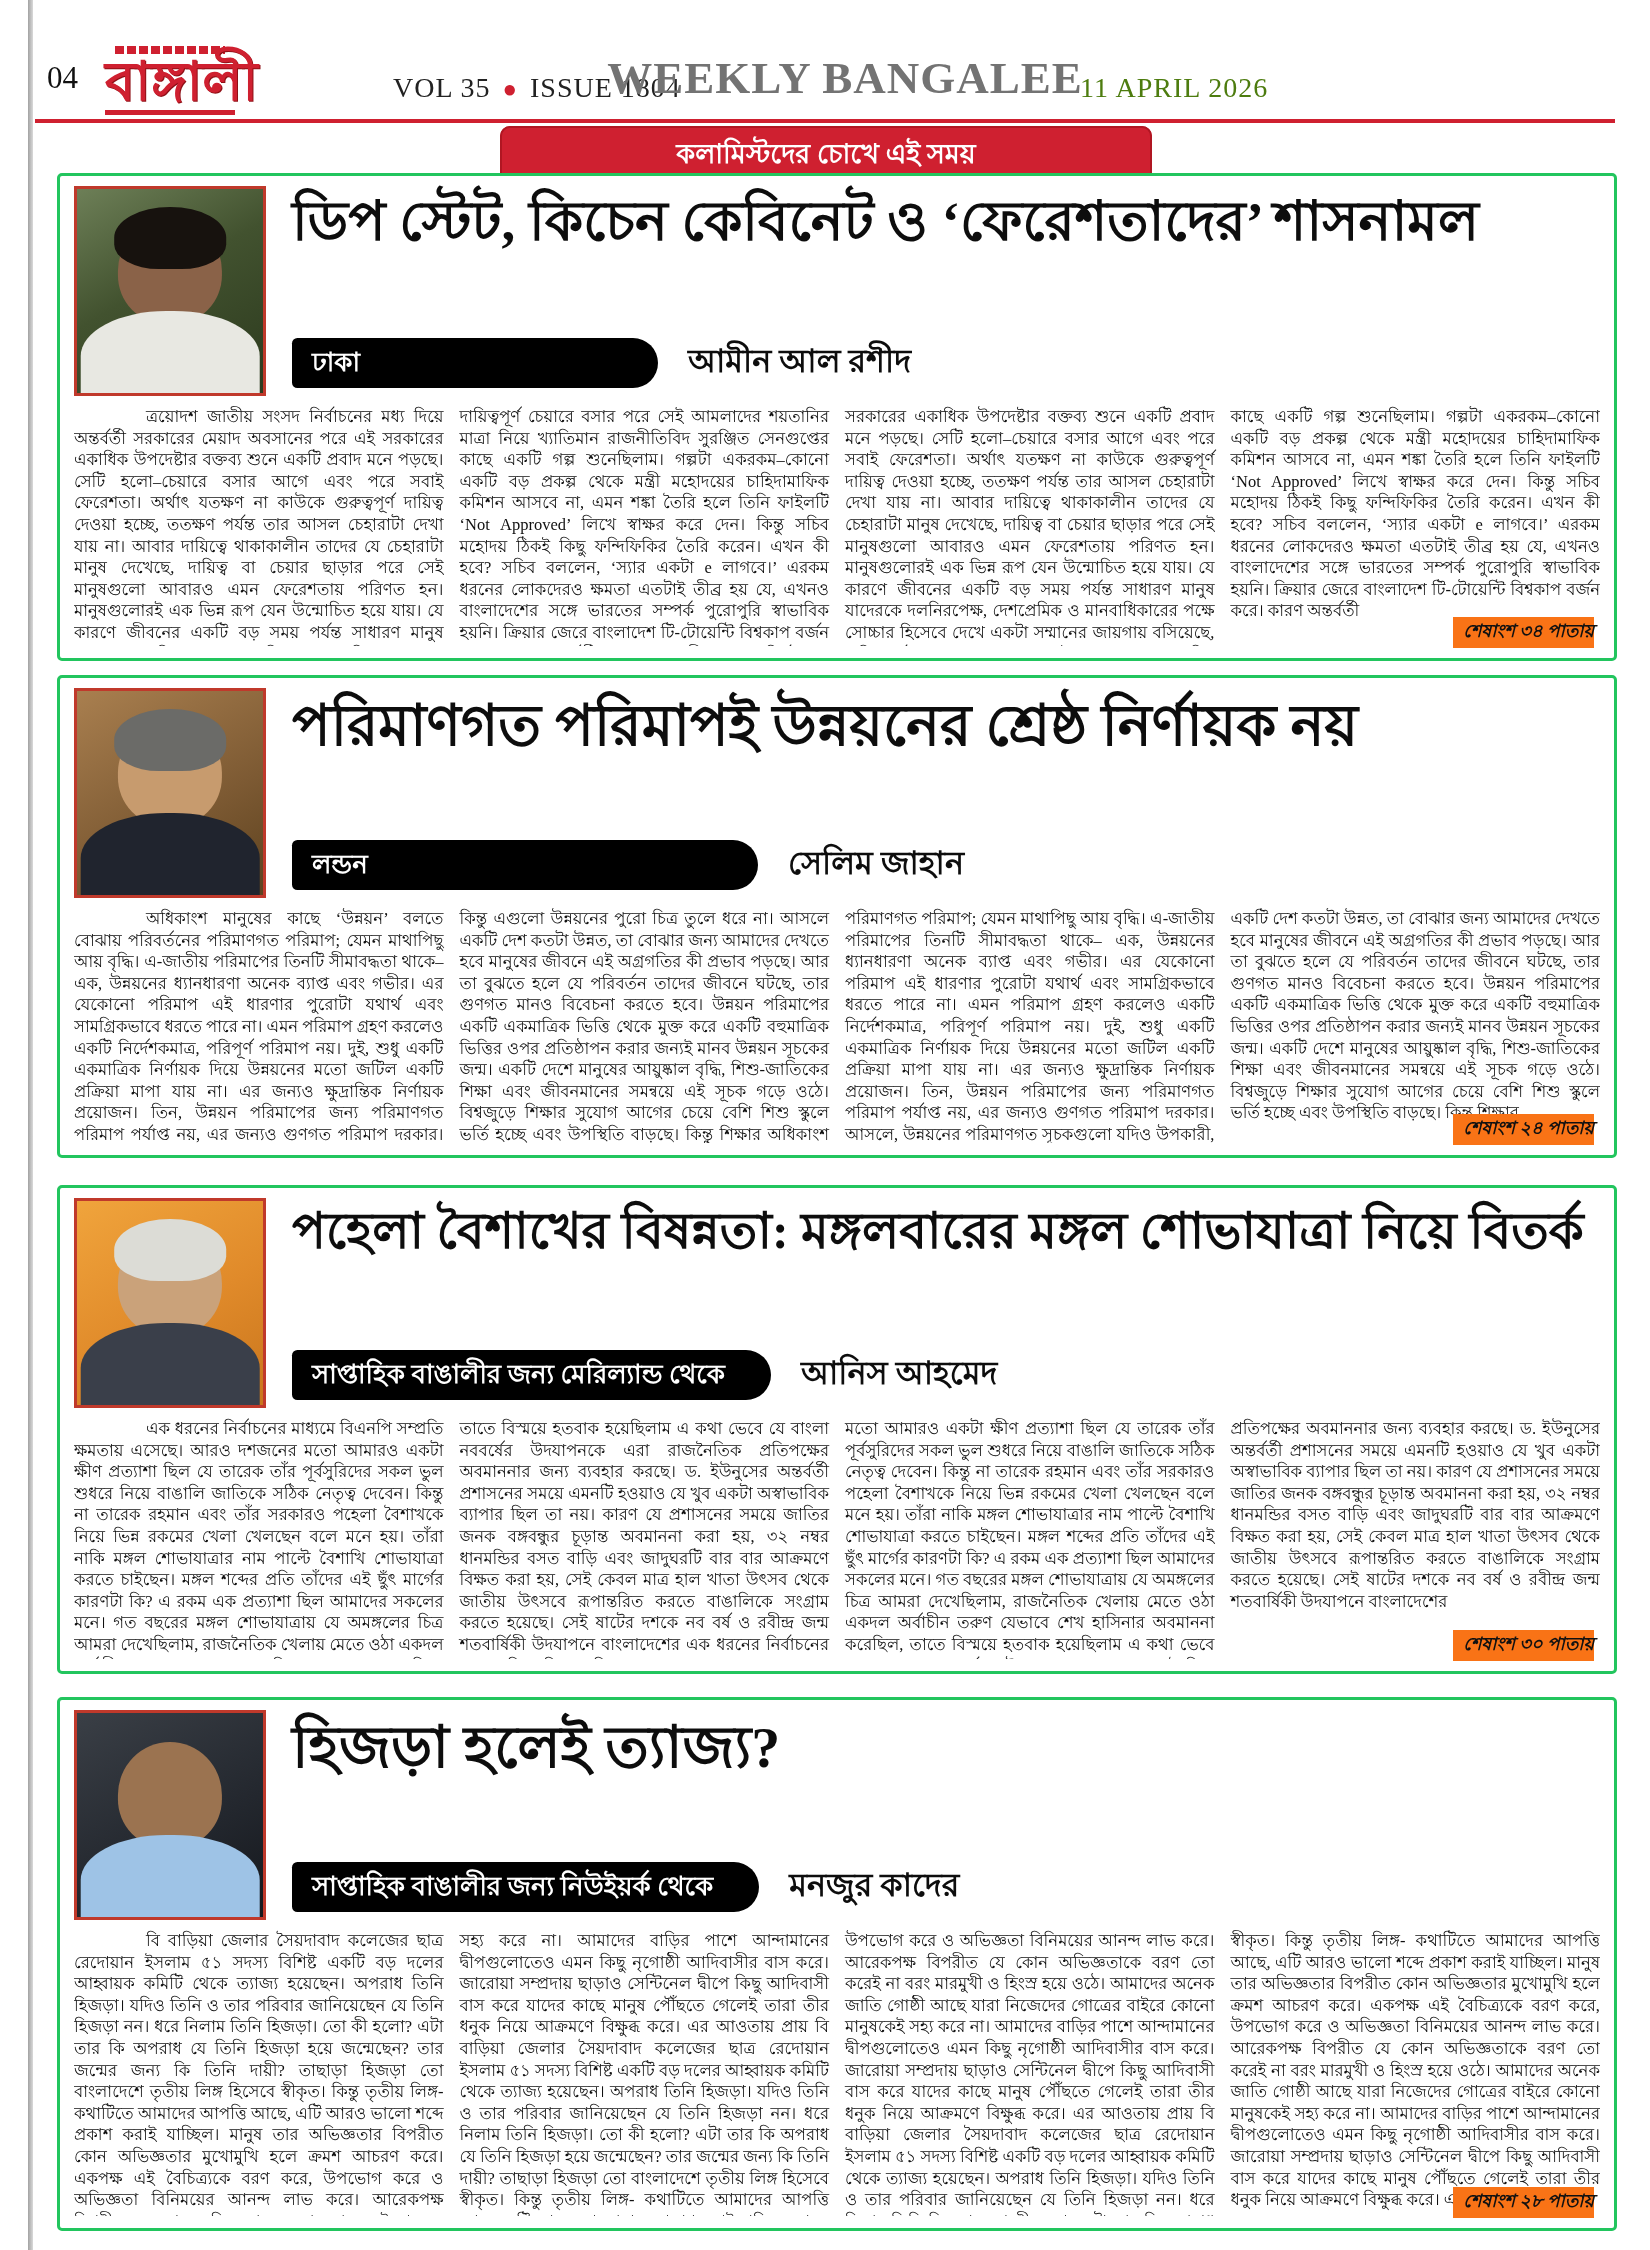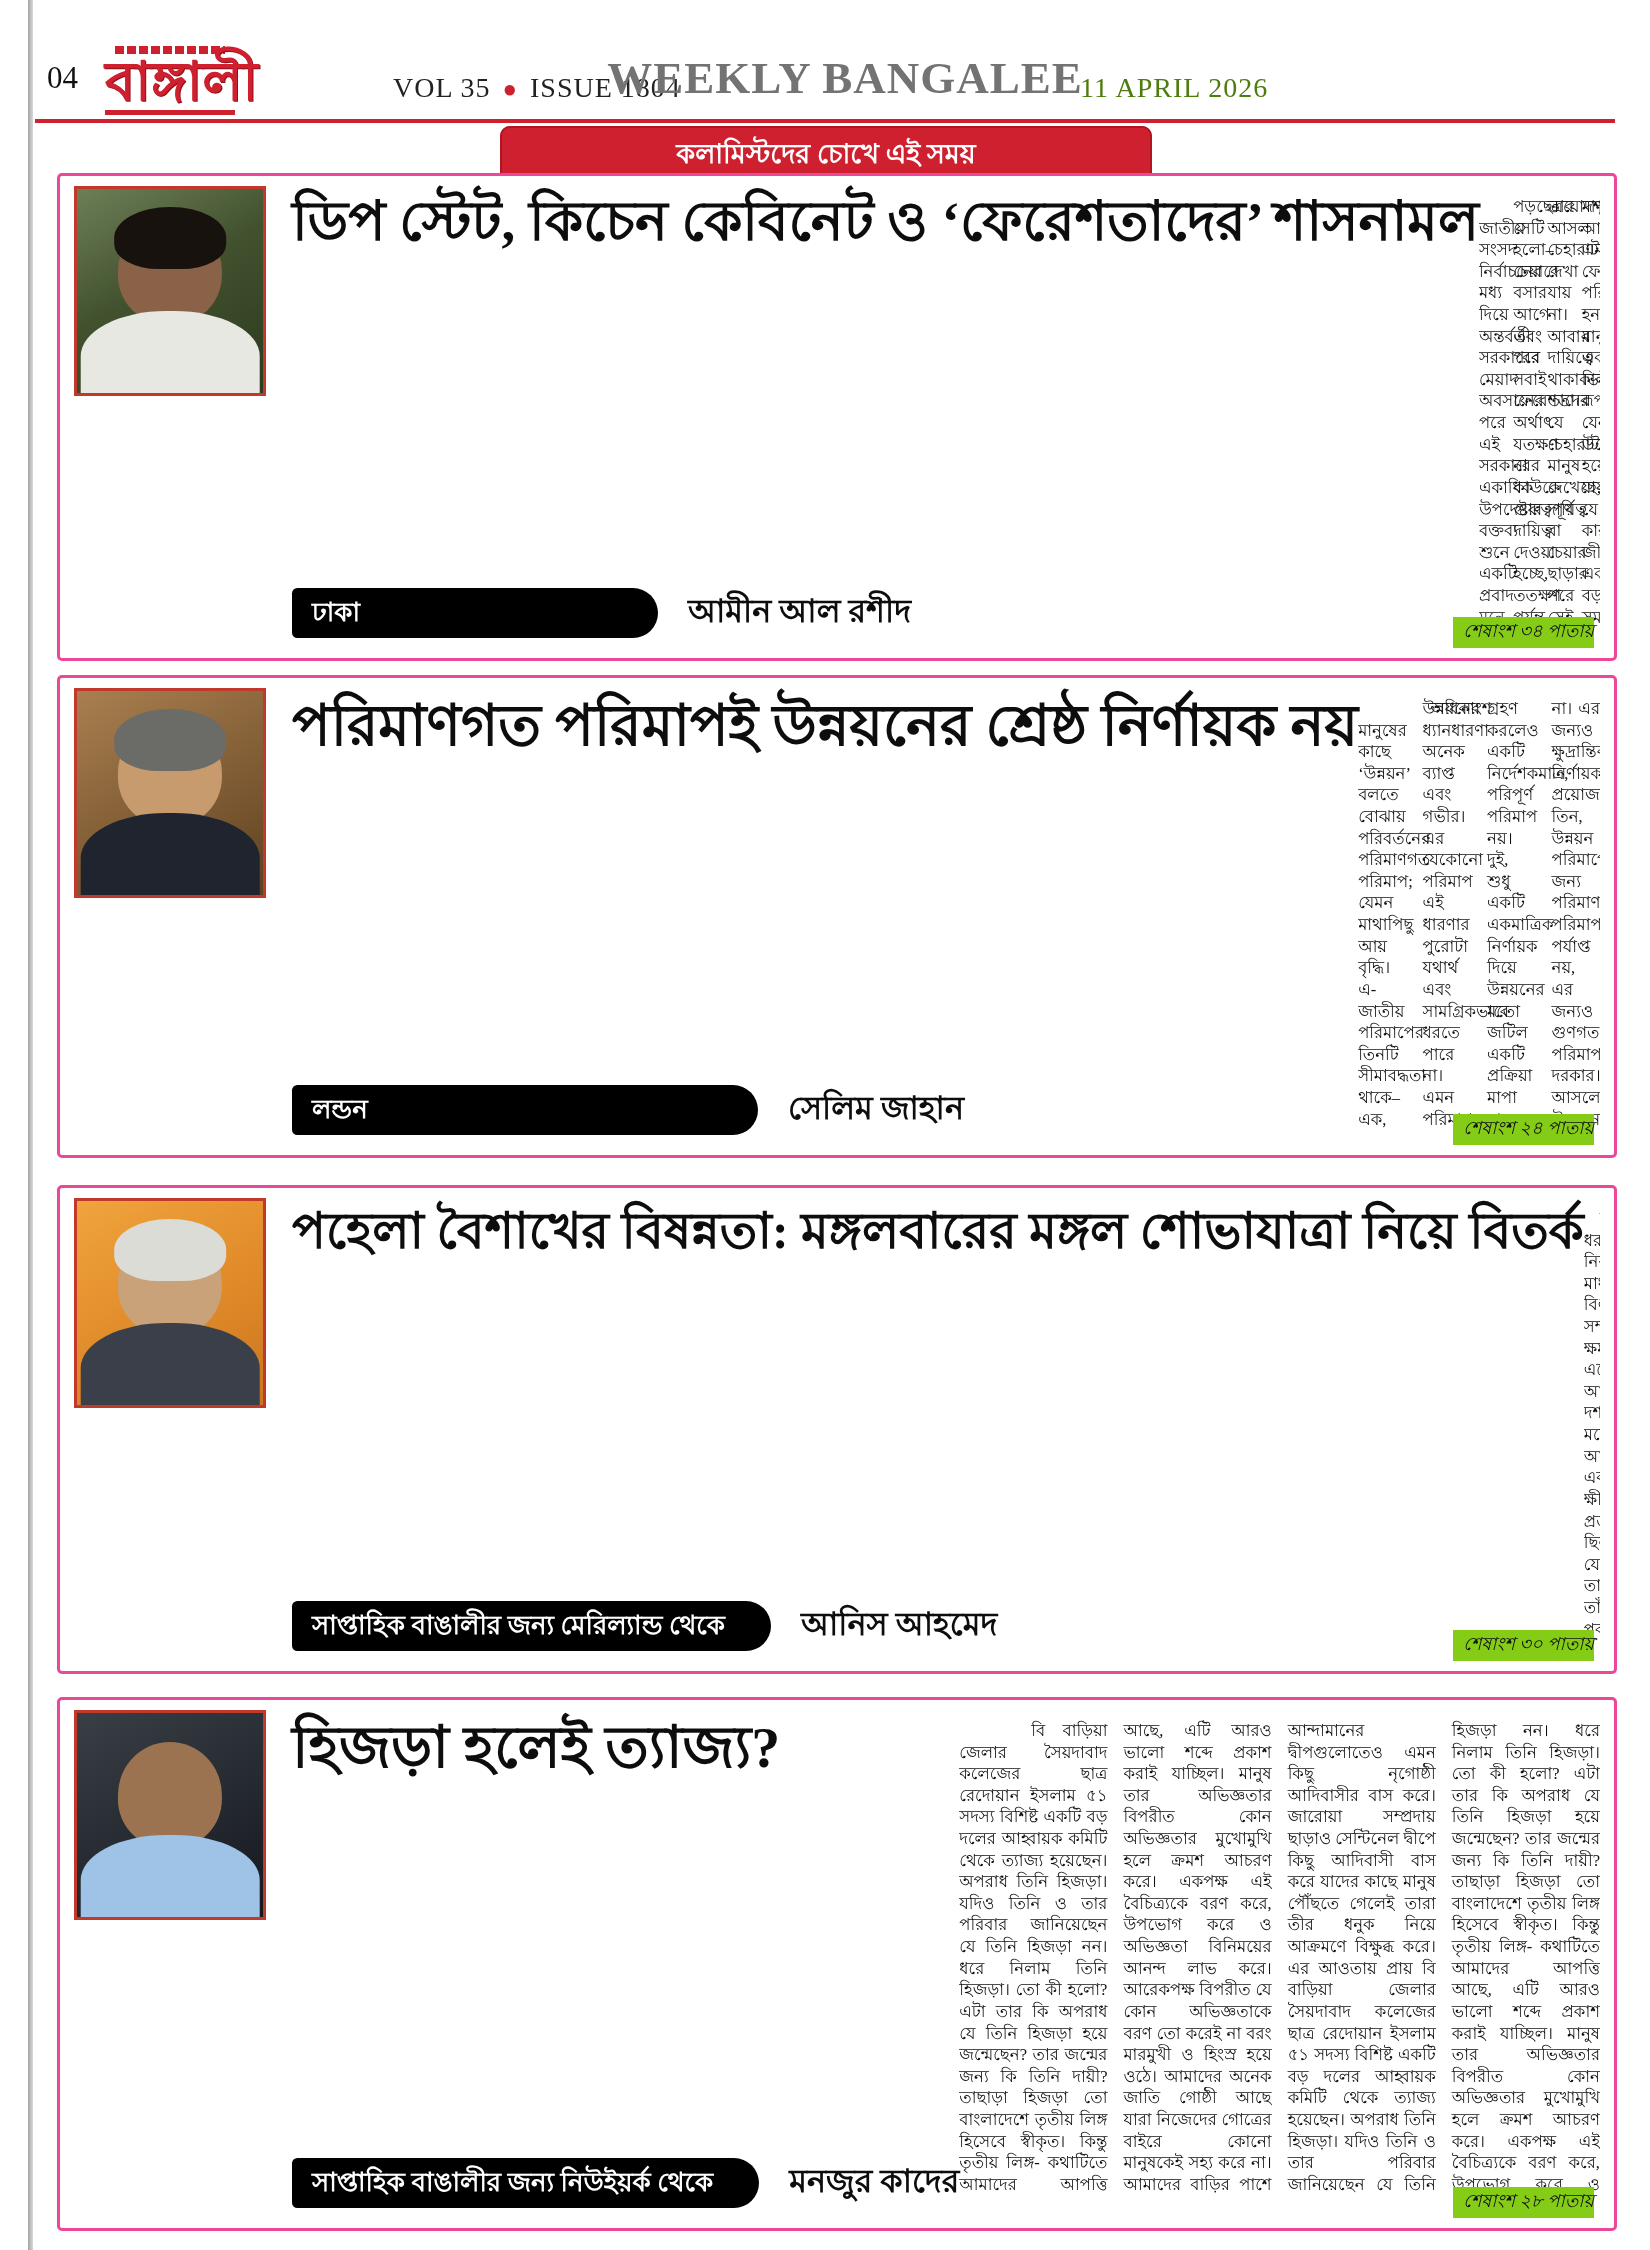--- a/index.html
+++ b/index.html
@@ -25,23 +25,23 @@
   .rule{position:absolute;top:119px;left:35px;width:1580px;height:4px;background:#cf2030;}
 
   
   .banner{position:absolute;top:126px;left:500px;width:652px;height:59px;background:#cf2030;
         border-radius:10px;display:flex;align-items:center;justify-content:center;
         box-shadow:0 0 0 2px #b01622 inset;}
   .banner span{color:#fff;font-size:27px;font-weight:bold;
         font-family:"Liberation Serif","DejaVu Sans",serif;}
 
   
-  .abox{position:absolute;left:57px;width:1560px;border:3px solid #ec4899;border-radius:5px;
+  .abox{position:absolute;left:57px;width:1560px;border:3px solid #22c55e;border-radius:5px;
         background:#fff;box-sizing:border-box;padding:10px 14px 12px 14px;
-        display:flex;flex-direction:row;}
+        display:flex;flex-direction:column;}
   .a1{top:173px;height:488px;}
   .a2{top:675px;height:483px;}
   .a3{top:1185px;height:489px;}
   .a4{top:1697px;height:534px;}
 
   .toprow{display:flex;flex:0 0 auto;}
   .photo{flex:0 0 186px;height:204px;border:3px solid #c0392b;position:relative;overflow:hidden;}
   .photo::before{content:"";position:absolute;left:50%;top:14%;width:56%;height:52%;
         transform:translateX(-50%);border-radius:50% 50% 46% 46%;background:var(--skin);}
   .photo::after{content:"";position:absolute;left:50%;bottom:-6%;width:96%;height:46%;
@@ -65,22 +65,22 @@
         padding:0 46px 0 20px;border-radius:6px 28px 28px 6px;white-space:nowrap;
         font-family:"Liberation Serif","DejaVu Sans",serif;}
   .pill-a1{min-width:300px;}
   .pill-a2{min-width:400px;}
   .byline{font-size:32px;font-weight:bold;color:#0d0d0d;margin-left:30px;white-space:nowrap;
         font-family:"Liberation Serif","DejaVu Sans",serif;}
 
   .abody{flex:1 1 auto;margin-top:10px;overflow:hidden;column-count:4;column-gap:16px;
         text-align:justify;font-size:16.5px;line-height:1.31;color:#101010;text-indent:72px;
         font-family:"Liberation Serif","DejaVu Sans",serif;}
-  .cont{position:absolute;right:20px;bottom:10px;font-size:18px;font-weight:normal;font-style:italic;
-        color:#111;background:#84cc16;padding-left:10px;
+  .cont{position:absolute;right:20px;bottom:10px;font-size:18px;font-weight:bold;font-style:italic;
+        color:#111;background:#f97316;padding-left:10px;
         font-family:"Liberation Serif","DejaVu Sans",serif;}
 </style>
 </head>
 <body>
 
 <div class="page">
   <div class="page-edge"></div>
 
   <div class="hdr">
     <div class="pagenum">04</div>

